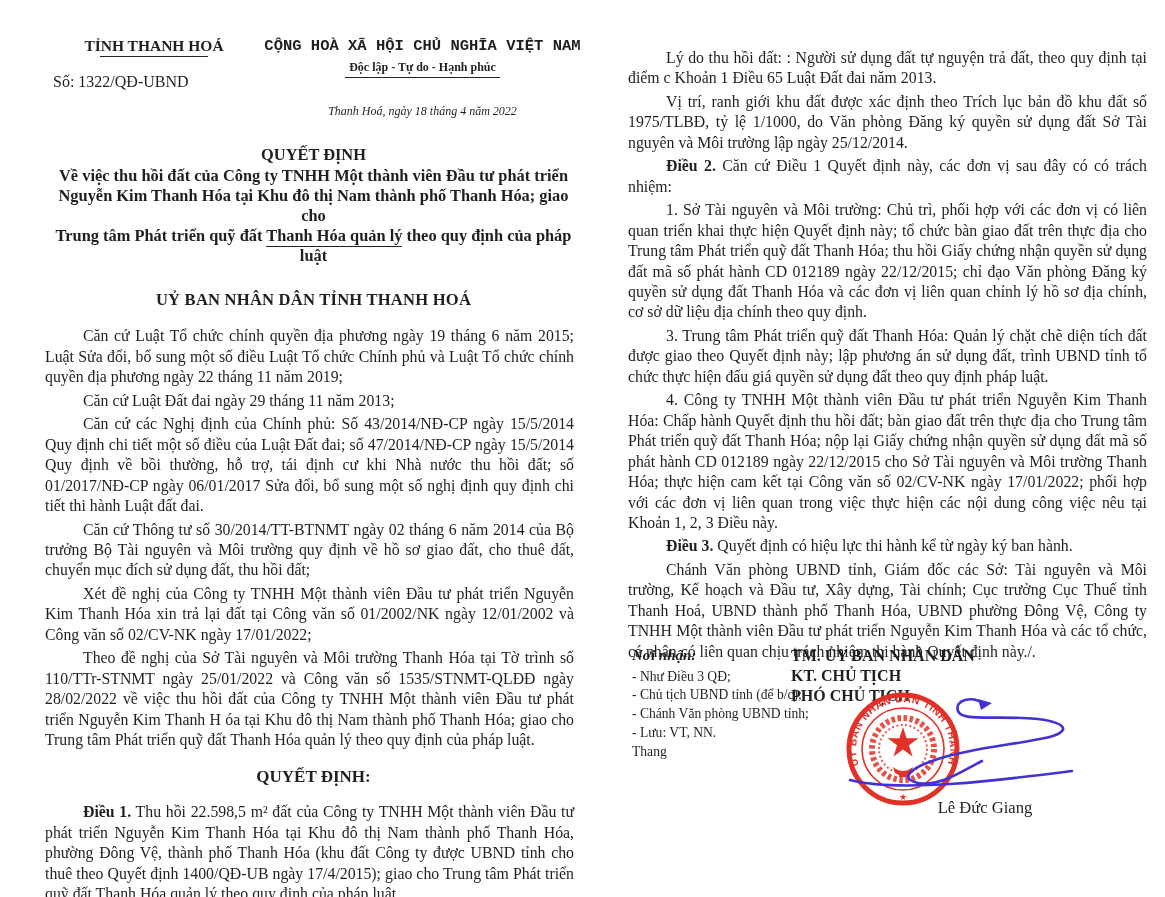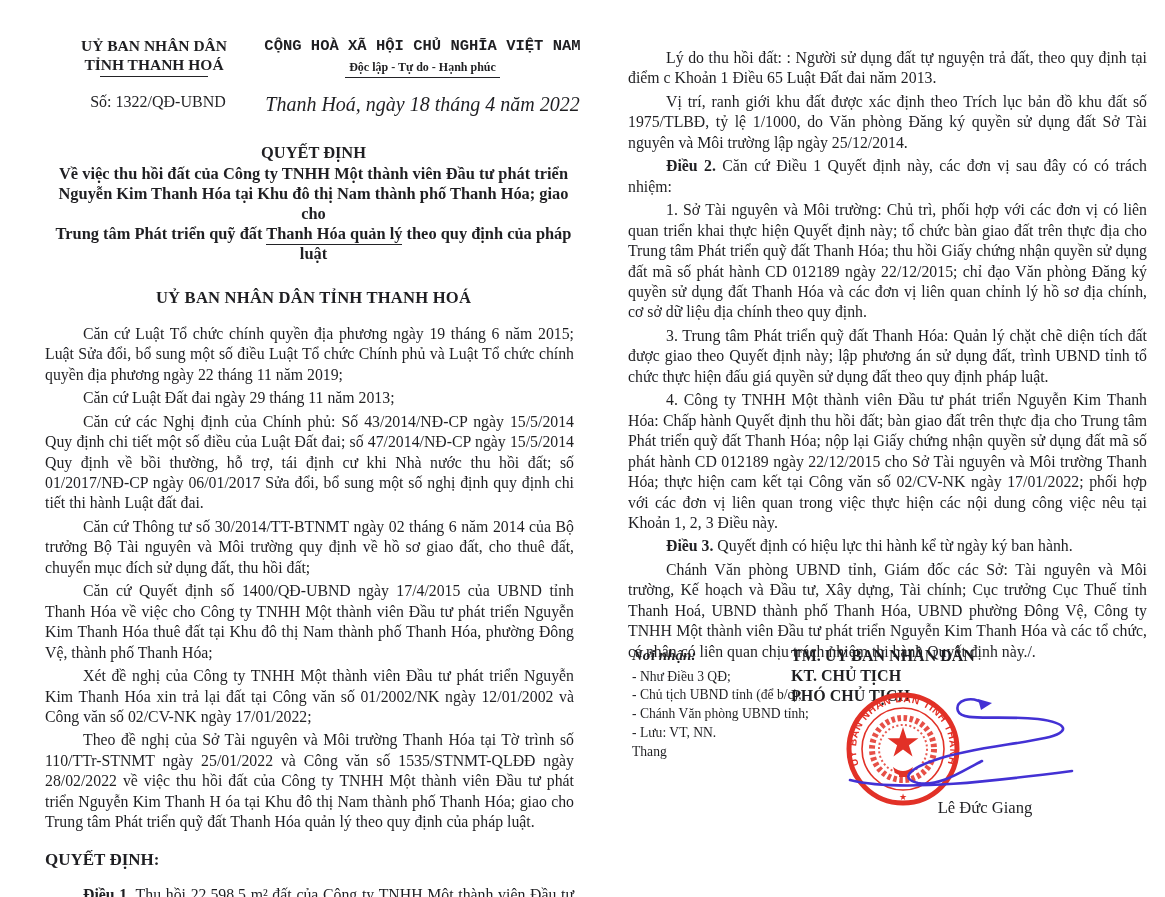--- a/index.html
+++ b/index.html
@@ -11,54 +11,53 @@
   .page{position:absolute;}
   #page-left{left:45px;top:36px;width:537px;}
   #page-right{left:628px;top:48px;width:527px;height:840px;}
 
   
   .hdr{display:flex;}
   .org{width:218px;text-align:center;font-weight:bold;font-size:15.5px;line-height:1.25;}
   .org-l2{position:relative;display:inline-block;padding:0 2px 2px 2px;}
   .org-l2::after{content:"";position:absolute;left:50%;transform:translateX(-50%);
     bottom:0;width:108px;border-bottom:1.6px solid #232327;}
-  .doc-num{font-weight:normal;font-size:16px;text-align:center;margin-top:15px;padding-left:8px;}
+  .doc-num{font-weight:normal;font-size:16px;text-align:left;margin-top:15px;padding-left:8px;}
   .nat{flex:1;text-align:center;font-weight:bold;line-height:1.3;}
   .nat-l1{font-size:15.5px;font-family:Liberation Mono, monospace;}
   .nat-l2{font-size:12px;display:inline-block;border-bottom:1.7px solid #232327;padding:0 4px 1px 4px;}
-  .date-line{font-weight:normal;font-style:italic;font-size:20px;margin-top:13px;}
+  .date-line{font-weight:normal;font-style:italic;font-size:12px;margin-top:26px;}
 
   .title-block{text-align:center;font-weight:bold;font-size:16.4px;line-height:1.22;margin-top:26px;}
   .title-head{margin-bottom:1px;}
   .u-span{border-bottom:1.6px solid #232327;padding-bottom:1px;}
   .issuer{text-align:center;font-weight:bold;font-size:16.6px;margin-top:24px;margin-bottom:16px;letter-spacing:.2px;}
 
   p.body{margin:0 8px 3px 0;font-size:15.8px;line-height:1.295;text-align:justify;text-indent:38px;}
   p.it{}
-  .qd-head{text-align:left;font-weight:bold;font-size:17px;margin:17px 0 15px 0;}
+  .qd-head{text-align:center;font-weight:bold;font-size:17px;margin:17px 0 15px 0;}
   b.lead{font-weight:bold;}
 
   
   #footer{position:absolute;left:0;top:597px;width:527px;height:243px;}
   .noi-nhan{position:absolute;left:4px;top:0;font-size:13.6px;line-height:1.38;}
   .nn-label{font-weight:bold;font-style:italic;font-size:15px;margin-bottom:2px;}
   .sign-titles{position:absolute;left:163px;top:1px;width:330px;text-align:left;
     font-weight:bold;font-size:16px;line-height:1.25;}
   .seal-wrap{position:absolute;left:215px;top:44px;width:120px;height:120px;}
   .sig-wrap{position:absolute;left:208px;top:42px;width:260px;height:125px;}
   .signer{position:absolute;left:257px;top:153px;width:200px;text-align:center;
     font-weight:normal;font-size:16.6px;}
 </style>
 </head>
 <body>
 
 <div class="page" id="page-left">
   <div class="hdr">
     <div class="org">
-      <div>UỶ BAN NHÂN DÂN</div>
       <div><span class="org-l2">TỈNH THANH HOÁ</span></div>
       <div class="doc-num">Số: 1322/QĐ-UBND</div>
     </div>
     <div class="nat">
       <div class="nat-l1">CỘNG HOÀ XÃ HỘI CHỦ NGHĨA VIỆT NAM</div>
       <div><span class="nat-l2">Độc lập - Tự do - Hạnh phúc</span></div>
       <div class="date-line">Thanh Hoá, ngày  18 tháng 4   năm 2022</div>
     </div>
   </div>
 
@@ -68,21 +67,20 @@
     <div>Nguyễn Kim Thanh Hóa tại Khu đô thị Nam thành phố Thanh Hóa; giao cho</div>
     <div><span>Trung tâm Phát triển quỹ đất </span><span class="u-span">Thanh Hóa quản lý</span><span> theo quy định của pháp luật</span></div>
   </div>
 
   <div class="issuer">UỶ BAN NHÂN DÂN TỈNH THANH HOÁ</div>
 
   <p class="body it">Căn cứ Luật Tổ chức chính quyền địa phương ngày 19 tháng 6 năm 2015; Luật Sửa đổi, bổ sung một số điều Luật Tổ chức Chính phủ và Luật Tổ chức chính quyền địa phương ngày 22 tháng 11 năm 2019;</p>
   <p class="body it">Căn cứ  Luật Đất đai ngày 29 tháng 11 năm 2013;</p>
   <p class="body it">Căn cứ các Nghị định của Chính phủ: Số 43/2014/NĐ-CP ngày 15/5/2014 Quy định chi tiết một số điều của Luật Đất đai; số 47/2014/NĐ-CP ngày 15/5/2014 Quy định về bồi thường, hỗ trợ, tái định cư khi Nhà nước thu hồi đất; số 01/2017/NĐ-CP ngày 06/01/2017 Sửa đổi, bổ sung một số nghị định quy định chi tiết thi hành Luật đất đai.</p>
   <p class="body it">Căn cứ Thông tư số 30/2014/TT-BTNMT ngày 02 tháng 6 năm 2014 của Bộ trưởng Bộ Tài nguyên và Môi trường quy định về hồ sơ giao đất, cho thuê đất, chuyển mục đích sử dụng đất, thu hồi đất;</p>
-  <p class="body it">Căn cứ Quyết định số 1400/QĐ-UBND ngày 17/4/2015 của UBND tỉnh Thanh Hóa về việc cho Công ty TNHH Một thành viên Đầu tư phát triển Nguyễn Kim Thanh Hóa thuê đất tại Khu đô thị Nam thành phố Thanh Hóa, phường Đông Vệ, thành phố Thanh Hóa;</p>
   <p class="body it">Xét đề nghị của Công ty TNHH Một thành viên Đầu tư phát triển Nguyễn Kim Thanh Hóa xin trả lại đất tại Công văn số 01/2002/NK ngày 12/01/2002 và Công văn số 02/CV-NK ngày 17/01/2022;</p>
   <p class="body it">Theo đề nghị của Sở Tài nguyên và Môi trường Thanh Hóa tại Tờ trình số 110/TTr-STNMT ngày 25/01/2022 và Công văn số 1535/STNMT-QLĐĐ ngày 28/02/2022 về việc thu hồi đất của Công ty TNHH Một thành viên Đầu tư phát triển Nguyễn Kim Thanh H      óa tại Khu đô thị Nam thành phố Thanh Hóa; giao cho Trung tâm Phát triển quỹ đất Thanh Hóa quản lý theo quy định của pháp luật.</p>
 
   <div class="qd-head">QUYẾT ĐỊNH:</div>
 
   <p class="body"><b class="lead">Điều 1.</b><span> Thu hồi 22.598,5 m² đất của Công ty TNHH Một thành viên Đầu tư phát triển Nguyễn Kim Thanh Hóa tại Khu đô thị Nam thành phố Thanh Hóa, phường Đông Vệ, thành phố Thanh Hóa (khu đất Công ty được UBND tỉnh cho thuê theo Quyết định 1400/QĐ-UB ngày 17/4/2015); giao cho Trung tâm Phát triển quỹ đất Thanh Hóa quản lý theo quy định của pháp luật.</span></p>
 </div>
 
 <div class="page" id="page-right">
   <p class="body">Lý do thu hồi đất: : Người sử dụng đất tự nguyện trả đất, theo quy định tại điểm c Khoản 1 Điều 65 Luật Đất đai năm 2013.</p>

